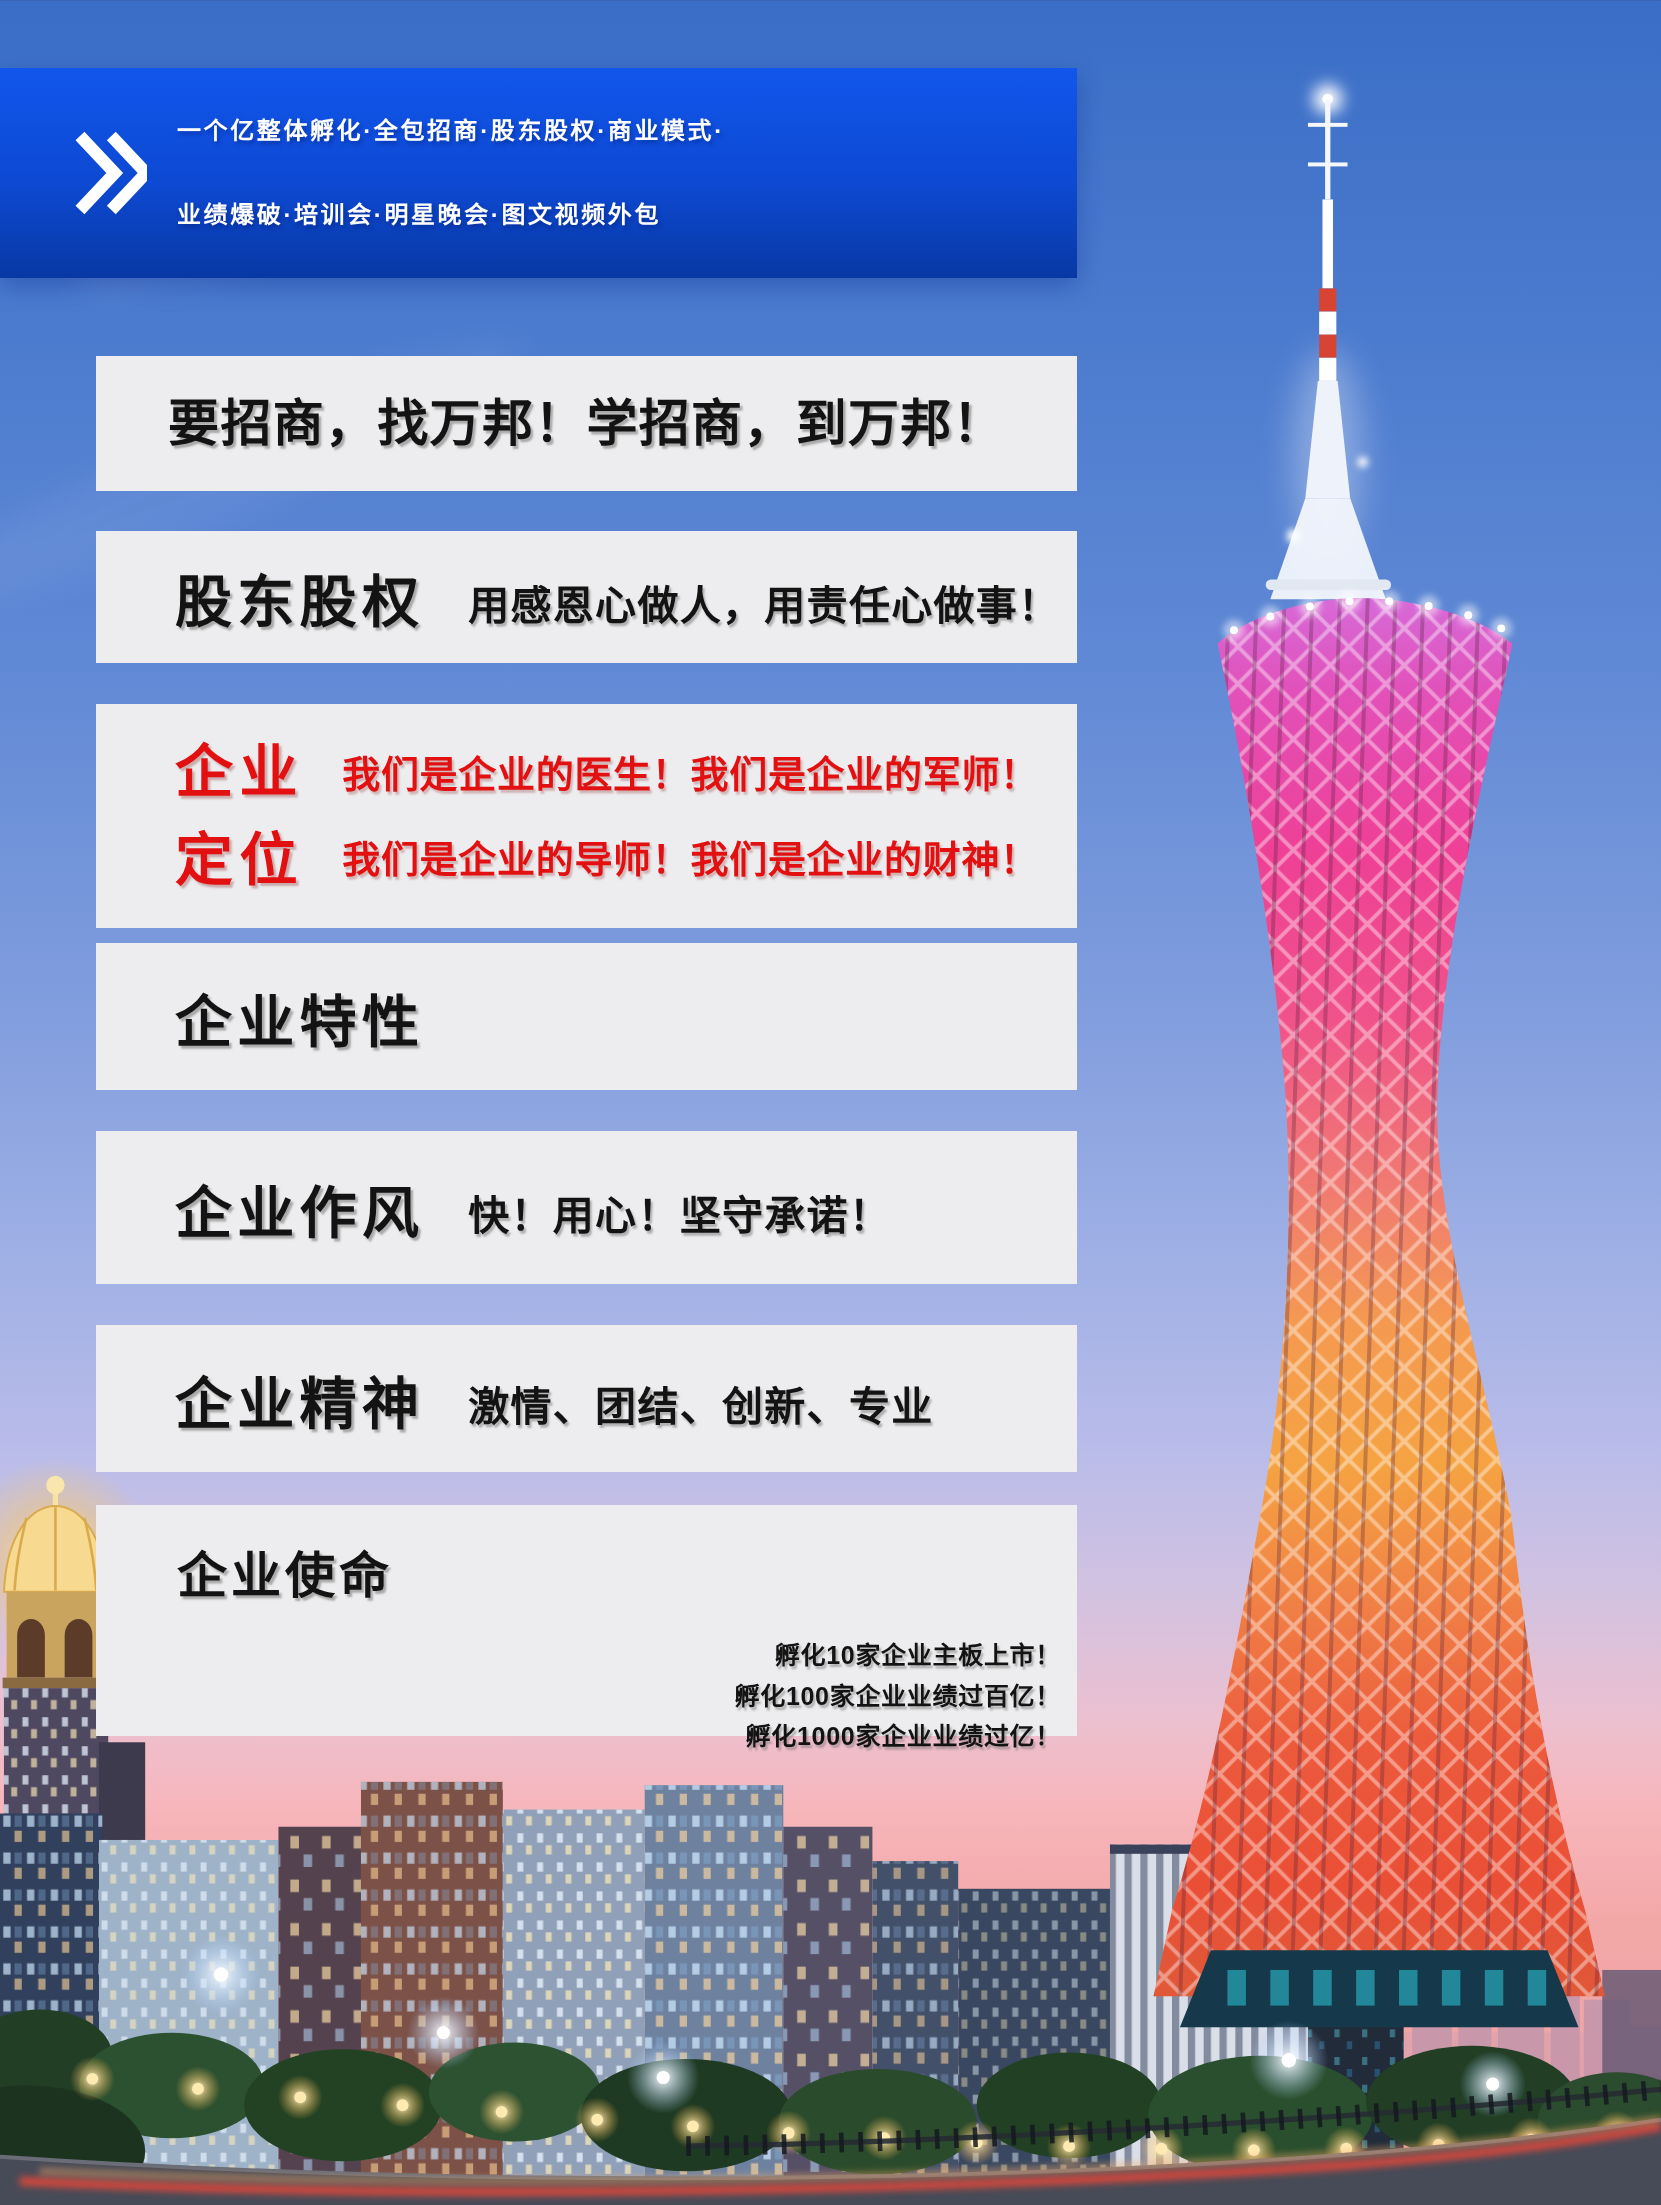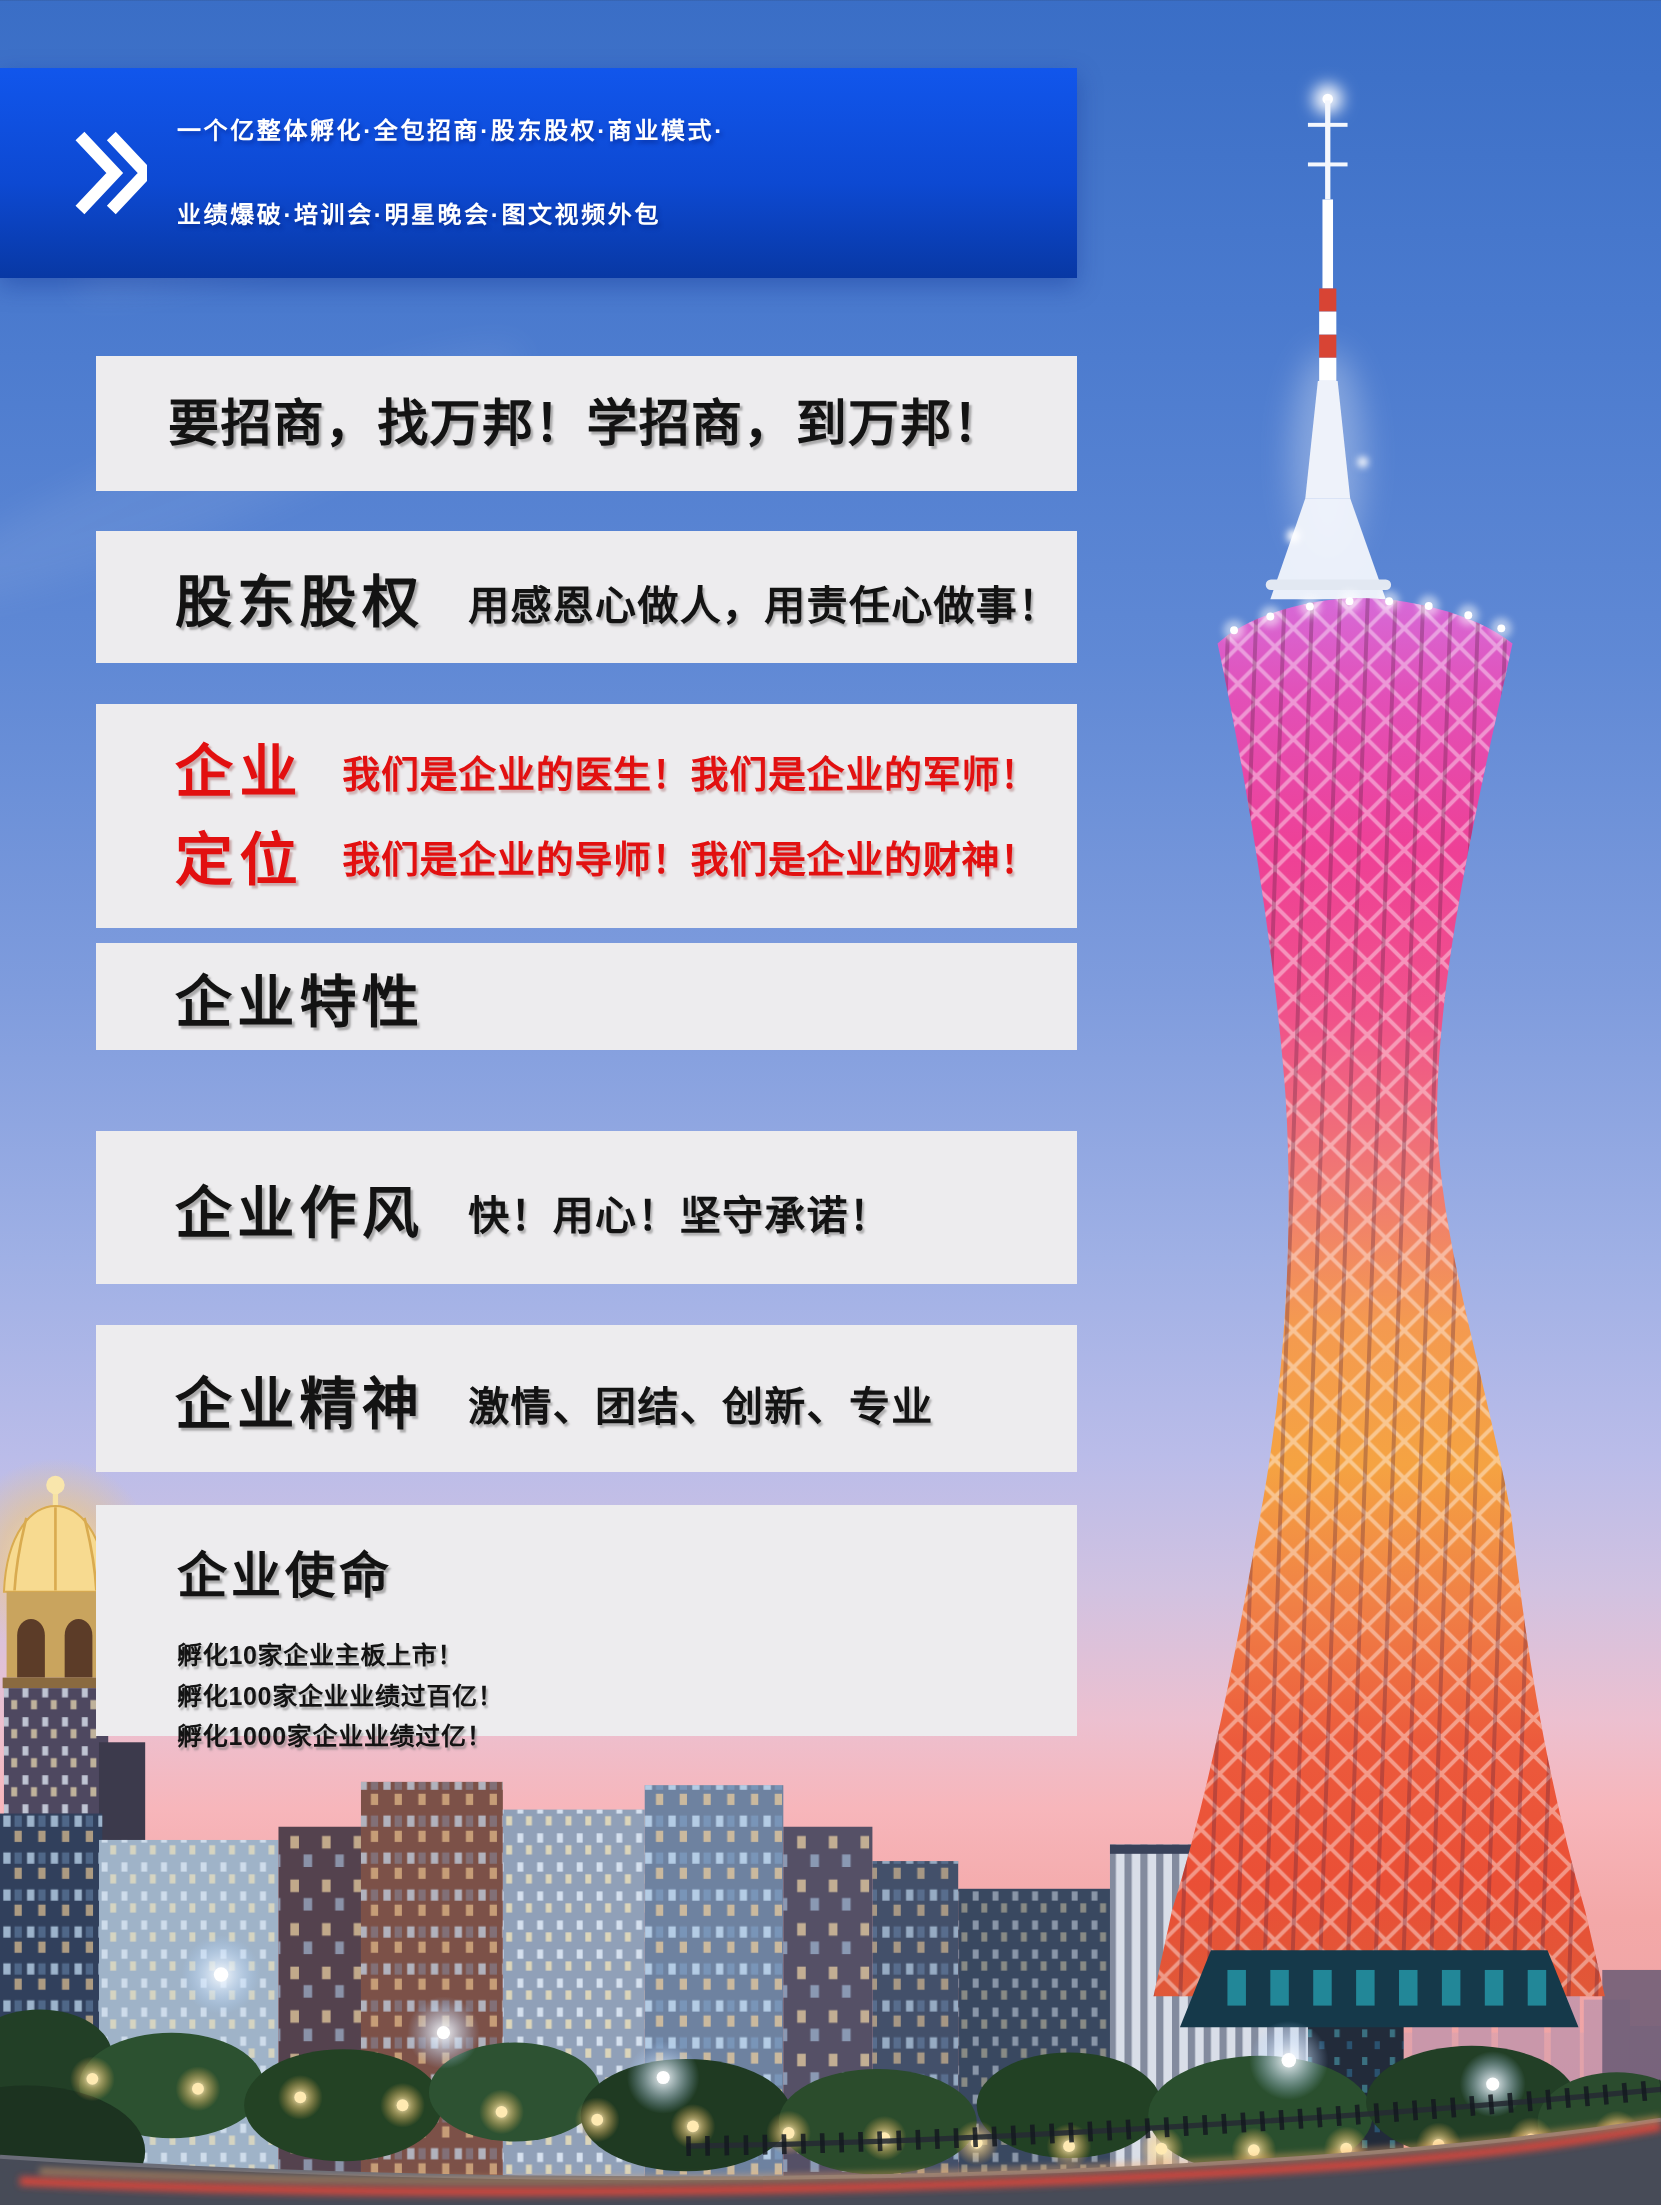--- a/index.html
+++ b/index.html
@@ -13,33 +13,33 @@
       display:flex;align-items:center;box-shadow:0 8px 22.4px rgba(10,40,140,.35);}
   .chev{margin-left:73px;flex:0 0 auto;}
   .banner-text{margin-left:30px;color:#ffffff;font-weight:bold;font-size:24px;
       line-height:84px;letter-spacing:2.6px;text-shadow:2px 2.6px 4px rgba(0,25,110,.45);
       white-space:nowrap;}
 
   
   .box{position:absolute;left:96px;width:981px;background:#edecee;color:#131313;
       box-sizing:border-box;}
   .t-shadow{text-shadow:2.6px 3.3px 2px rgba(115,115,115,.55);}
-  .c-shadow{text-shadow:2px 2.6px 2px rgba(115,115,115,.5);}
+  .c-shadow{text-shadow:2px 2.6px 2px rgba(115,115,115,.5);text-align:right;}
 
   .box-slogan{top:356px;height:135px;}
   .slogan-text{font-size:51px;font-weight:bold;text-align:center;line-height:135px;
       letter-spacing:1.3px;white-space:nowrap;}
 
   .row-box{display:flex;align-items:center;padding-left:79px;}
   .row-box .title{font-size:57px;font-weight:bold;letter-spacing:5.3px;white-space:nowrap;}
   .row-box .content{font-size:41px;font-weight:bold;letter-spacing:1.3px;margin-left:44px;
       margin-top:9.2px;white-space:nowrap;}
 
   .box-culture{top:531px;height:132px;}
-  .box-character{top:943px;height:107px;}
+  .box-character{top:943px;height:147px;}
   .box-style{top:1131px;height:153px;}
   .box-spirit{top:1325px;height:147px;}
 
   .box-positioning{top:704px;height:224px;display:flex;align-items:center;
       padding-left:79px;color:#e21010;}
   .box-positioning .title2{font-size:58px;font-weight:bold;letter-spacing:6.6px;
       line-height:1.52;white-space:nowrap;text-shadow:2.6px 3.3px 2px rgba(160,95,95,.45);}
   .box-positioning .content2{margin-left:38px;margin-top:4px;font-size:38px;font-weight:bold;
       line-height:2.25;letter-spacing:0.7px;white-space:nowrap;
       text-shadow:2px 2.6px 2px rgba(160,95,95,.4);}

